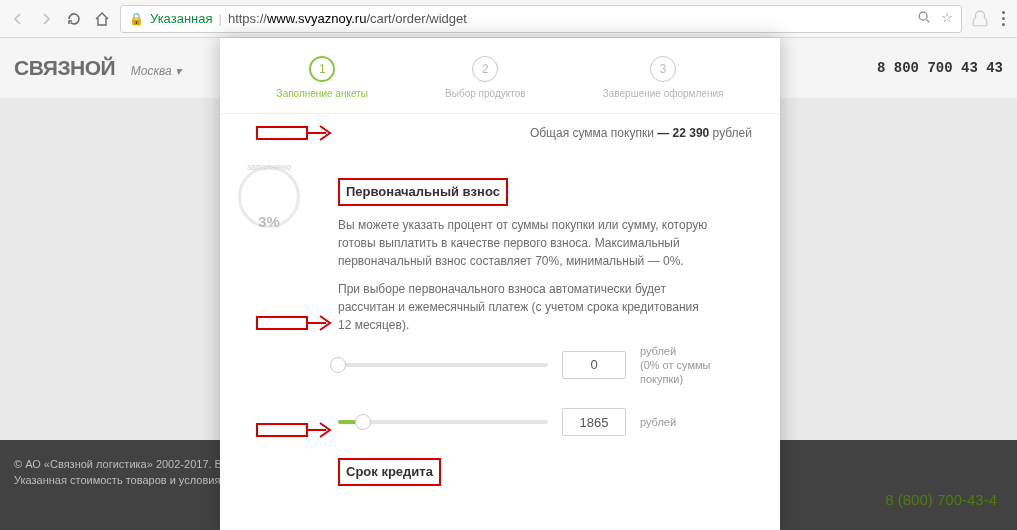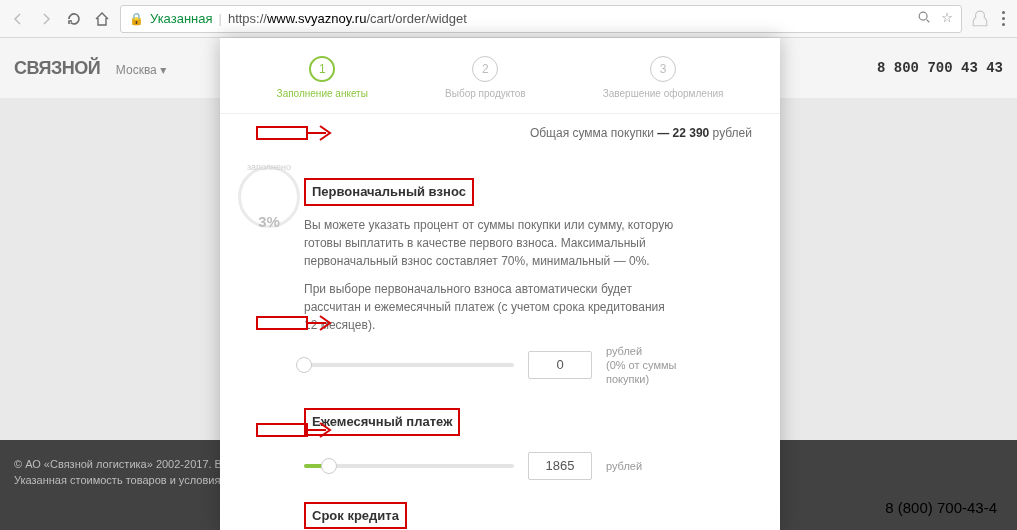--- a/index.html
+++ b/index.html
@@ -16,48 +16,48 @@
   .url-text { color: #555; font-size: 13px; }
   .url-host { color: #000; }
   .omnibox-right { margin-left: auto; display: flex; gap: 10px; color: #888; }
   .dots { display: flex; flex-direction: column; gap: 3px; padding: 4px; cursor: pointer; }
   .dots span { width: 3px; height: 3px; background: #6b6b6b; border-radius: 50%; }
 
   
   .page-bg { position: absolute; top: 38px; left: 0; right: 0; height: 60px; background: #f5f5f5; z-index: 0; }
   .page-bg-footer { position: absolute; left: 0; right: 0; bottom: 0; height: 90px; background: #424242; color: #bdbdbd; font-size: 11px; padding: 18px 14px; z-index: 0; }
   .site-header { display: flex; align-items: center; height: 60px; padding: 0 14px; justify-content: space-between; }
-  .logo { font-weight: 900; font-size: 18px; color: #6d6d6d; letter-spacing: -0.5px; margin-top: 39px; }
-  .city { color: #888; font-size: 12px; margin-left: 12px; }
+  .logo { font-weight: 900; font-size: 21px; color: #6d6d6d; letter-spacing: -0.5px; margin-top: 39px; }
+  .city { color: #888; font-size: 12px; margin-left: 12px; font-style: italic; }
   .phone-top { font-size: 14px; font-weight: bold; color: #333; font-family: Liberation Mono, monospace; }
 
   .page-body-bg { position: absolute; top: 98px; left: 0; right: 0; bottom: 90px; background: #e9e9e9; z-index: 0; }
 
-  .phone-bottom { position: absolute; right: 20px; bottom: 14px; color: #000000; font-size: 15px; z-index: 1; }
+  .phone-bottom { position: absolute; right: 20px; bottom: 22px; color: #4d7c0f; font-size: 15px; z-index: 1; }
   .footer-line1 { margin-bottom: 4px; }
 
   
   .panel { position: absolute; top: 38px; left: 220px; width: 560px; height: 492px; background: #fff; box-shadow: 0 0 18px rgba(0,0,0,0.25); z-index: 2; padding-top: 12px; }
 
   
   .steps { display: flex; justify-content: space-around; padding: 6px 18px 14px; border-bottom: 1px solid #eee; }
   .step { text-align: center; font-size: 10px; color: #b5b5b5; }
   .step-circle { width: 26px; height: 26px; border-radius: 50%; border: 1px solid #c9c9c9; display: flex; align-items: center; justify-content: center; margin: 0 auto 6px; font-size: 12px; color: #bdbdbd; position: relative; }
   .step.active .step-circle { border: 2px solid #8cc63f; color: #8cc63f; }
   .step.active .step-label { color: #8cc63f; }
 
   
   .content { padding: 10px 28px 0 28px; color: #6d6d6d; font-size: 12px; line-height: 1.5; position: relative; }
   .total-line { text-align: right; margin-bottom: 36px; font-size: 12px; }
   .total-line b { color: #333; }
 
   .progress-badge { position: absolute; left: 18px; top: 52px; width: 62px; height: 62px; border-radius: 50%; border: 3px solid #eaeaea; font-size: 9px; color: #cfcfcf; display: flex; flex-direction: column; align-items: center; justify-content: center; gap: 37px; }
   .progress-badge .pct { font-size: 15px; color: #bdbdbd; font-weight: bold; }
 
-  .section { margin-left: 56px; margin-bottom: 22px; }
+  .section { margin-left: 90px; margin-bottom: 22px; }
   .section-title { font-weight: bold; font-size: 13px; color: #333; display: inline-block; padding: 2px 6px; border: 2px solid #d40000; margin-bottom: 10px; }
   .section p { margin-bottom: 10px; max-width: 370px; }
 
   .slider-row { display: flex; align-items: center; gap: 14px; margin-top: 6px; }
   .slider-track { position: relative; flex: 1; height: 4px; background: #e4e4e4; border-radius: 2px; max-width: 210px; }
   .slider-fill { position: absolute; left: 0; top: 0; height: 100%; background: #8cc63f; border-radius: 2px; }
   .slider-thumb { position: absolute; top: 50%; width: 16px; height: 16px; border-radius: 50%; background: #fff; border: 1px solid #ccc; transform: translate(-50%, -50%); cursor: pointer; }
   .num-input { width: 64px; height: 28px; border: 1px solid #d0d0d0; border-radius: 2px; text-align: center; font-size: 13px; color: #555; }
   .unit { font-size: 11px; color: #999; line-height: 1.3; max-width: 110px; }
 
@@ -167,21 +167,20 @@
           <div class="slider-fill" style="width:0%"></div>
           <div class="slider-thumb" style="left:0%"></div>
         </div>
         <input class="num-input" value="0" style="">
         <div class="unit" style="white-space:pre-line;">рублей
 (0% от суммы покупки)</div>
       </div>
     </div>
 
     <div class="section">
-      <div class="section-title">Ежемесячный платеж</div>
       <div class="slider-row">
         <div class="slider-track">
           <div class="slider-fill" style="width:12%"></div>
           <div class="slider-thumb" style="left:12%"></div>
         </div>
         <input class="num-input" value="1865" style="">
         <div class="unit">рублей</div>
       </div>
     </div>
 

